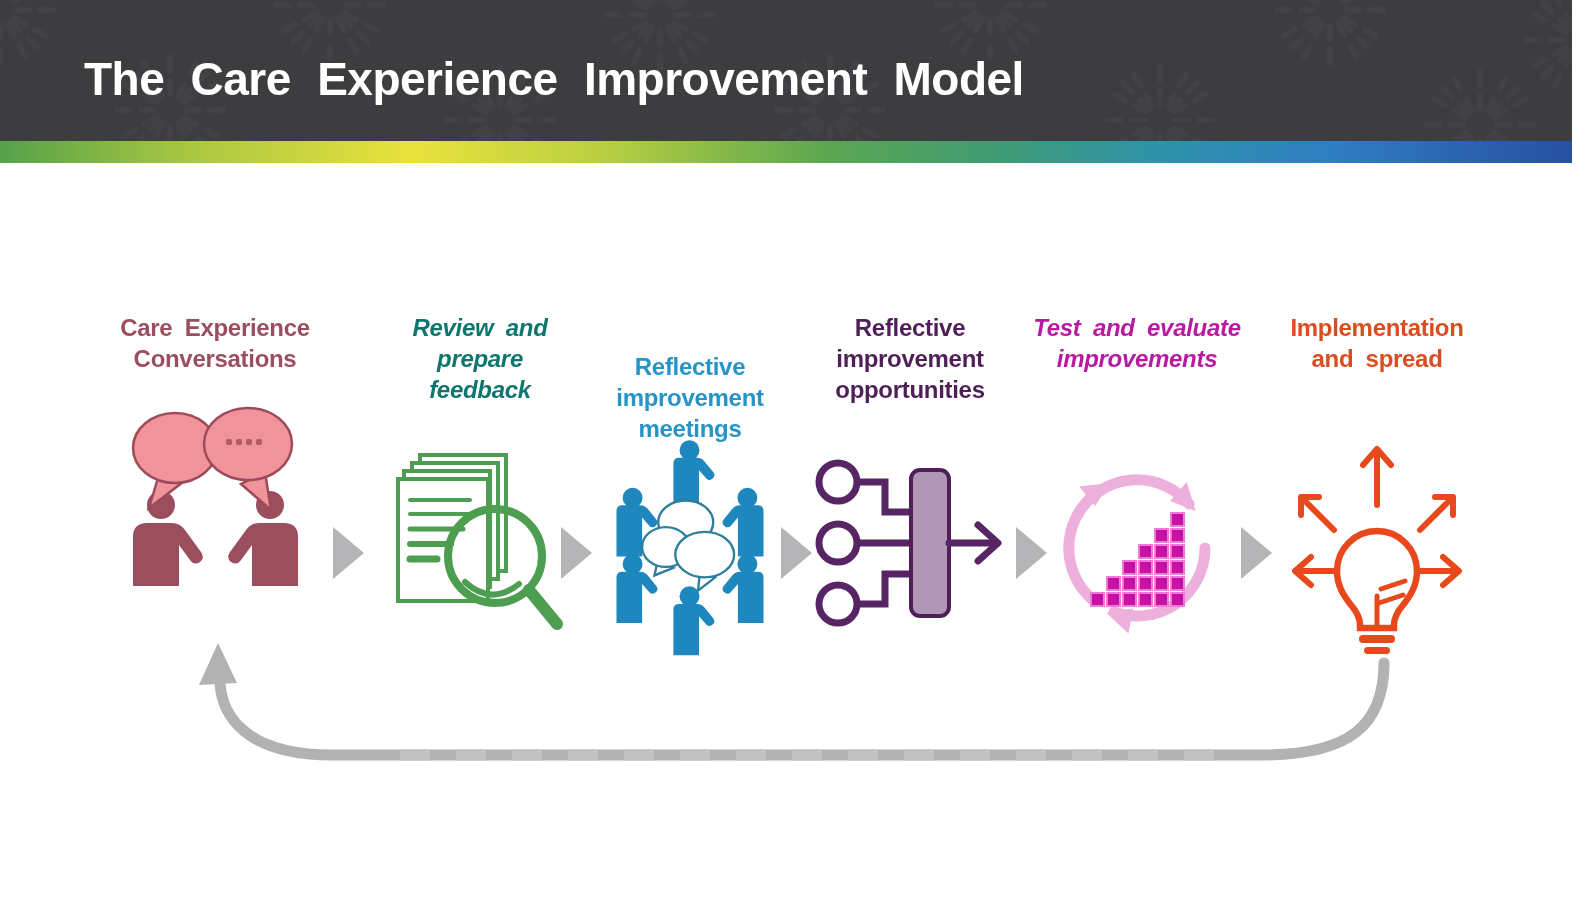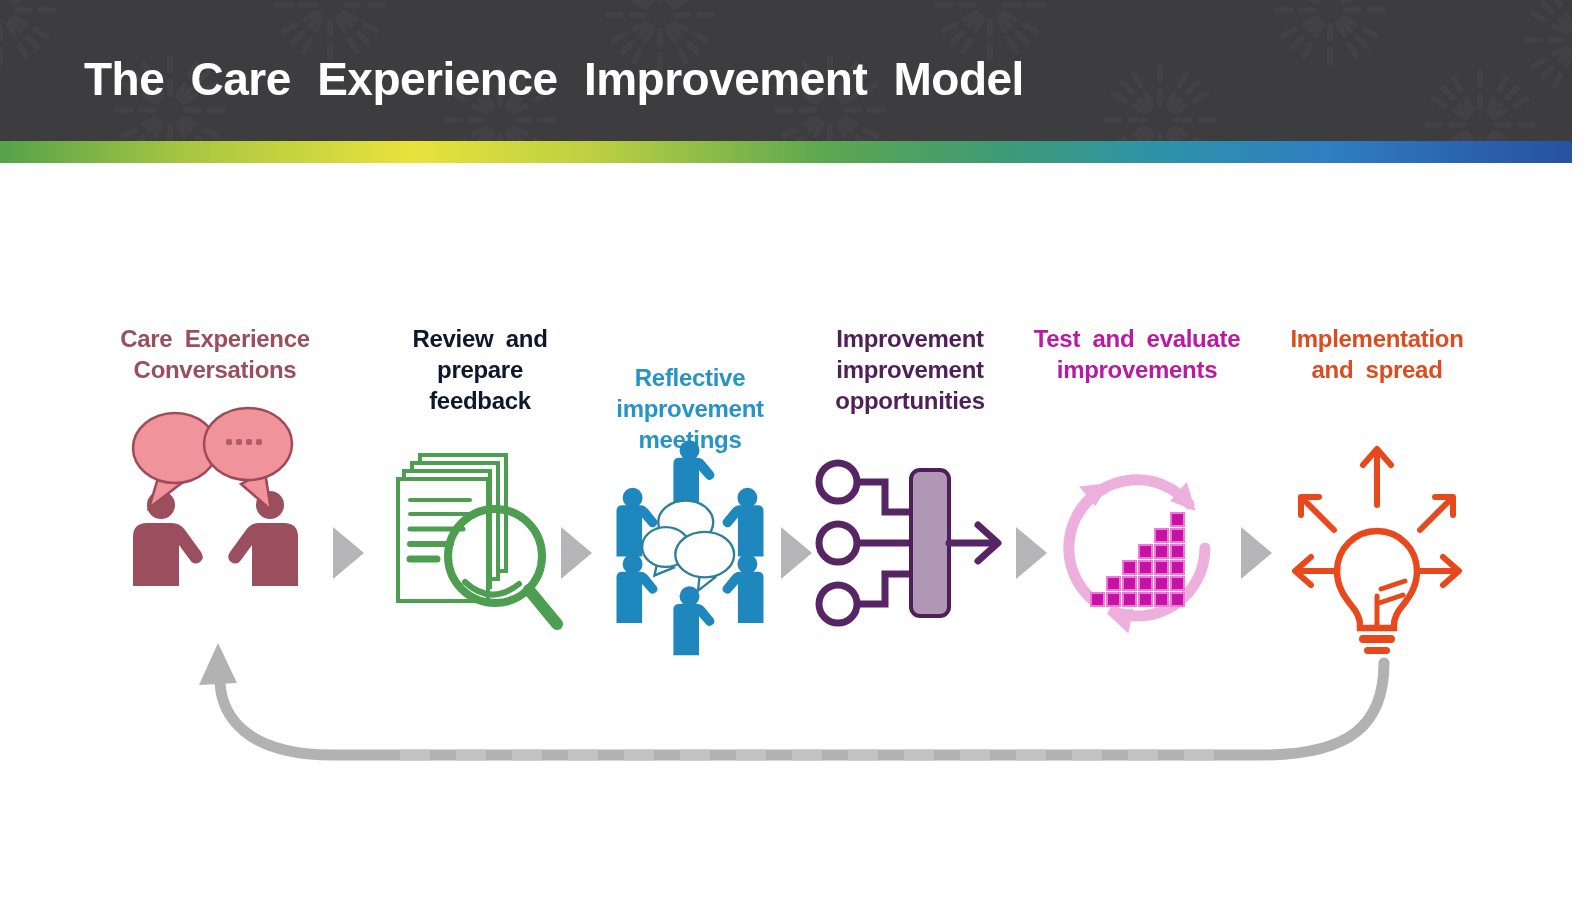--- a/index.html
+++ b/index.html
@@ -9,21 +9,21 @@
   
   .header { position:absolute; left:0; top:0; width:1584px; height:141px; background:#3d3d40; overflow:hidden; }
   .header svg.pattern { position:absolute; left:0; top:0; }
   .title { position:absolute; left:84px; top:52px; color:#ffffff; font-size:46px; font-weight:bold;
            letter-spacing:-0.5px; word-spacing:14px; white-space:nowrap; }
   .gradient-bar { position:absolute; left:0; top:141px; width:1584px; height:22px;
     background:linear-gradient(90deg,#55a24b 0%,#a9c741 12%,#e9e23c 26%,#b9cf41 38%,#5ca750 52%,
       #3f9b74 63%,#2e93a9 73%,#2f7ec2 84%,#2a5fae 94%,#264f9e 100%); }
 
   
-  .stage { position:absolute; top:323px; text-align:center; }
+  .stage { position:absolute; top:312px; text-align:center; }
   .stage-label { font-size:24px; font-weight:bold; line-height:31px; word-spacing:6px; letter-spacing:-0.3px; }
   .icon { position:absolute; }
 
   
   .tri { position:absolute; top:527px; width:0; height:0;
          border-top:26px solid transparent; border-bottom:26px solid transparent;
          border-left:31px solid #b5b5b7; }
 
   .loop { position:absolute; left:0; top:615px; }
 </style>
@@ -69,29 +69,29 @@
       </g>
     </svg>
     <div class="title" style="color: rgb(255, 255, 255);">The Care Experience Improvement Model</div>
   </div>
   <div class="gradient-bar"></div>
 
   <div class="stage" style="left:95px;width:240px;">
     <div class="stage-label" style="color: rgb(155, 78, 94);">Care Experience Conversations</div>
   </div>
   <div class="stage" style="left:400px;width:160px;">
-    <div class="stage-label" style="color: #0f172a;">Review and prepare feedback</div>
+    <div class="stage-label" style="color: #0f766e; font-style: italic;">Review and prepare feedback</div>
   </div>
   <div class="stage" style="left:605px;width:170px;">
     <div class="stage-label" style="color: rgb(38, 148, 198); margin-top: 39px;">Reflective improvement meetings</div>
   </div>
   <div class="stage" style="left:825px;width:170px;">
-    <div class="stage-label" style="color: rgb(79, 31, 88);">Improvement improvement opportunities</div>
-  </div>
-  <div class="stage" style="left:1017px;width:240px;">
+    <div class="stage-label" style="color: rgb(79, 31, 88);">Reflective improvement opportunities</div>
+  </div>
+  <div class="stage" style="left:1017px;width:240px;font-style:italic;">
     <div class="stage-label" style="color: rgb(184, 26, 162);">Test and evaluate improvements</div>
   </div>
   <div class="stage" style="left:1277px;width:200px;text-align:center;">
     <div class="stage-label" style="color: rgb(218, 77, 32);">Implementation and spread</div>
   </div>
 
   <svg class="icon" style="left:113px;top:406px;" width="205" height="182" viewBox="0 0 205 182">
     <g id="personL">
       <circle cx="48" cy="99" r="14" fill="#9b4e5e"></circle>
       <path d="M20,180 L20,131 Q20,117 34,117 L59,117 Q67,117 72,124 L88,146 Q92,152 87,156 Q81,160 77,154 L66,139 L66,180 Z" fill="#9b4e5e"></path>

